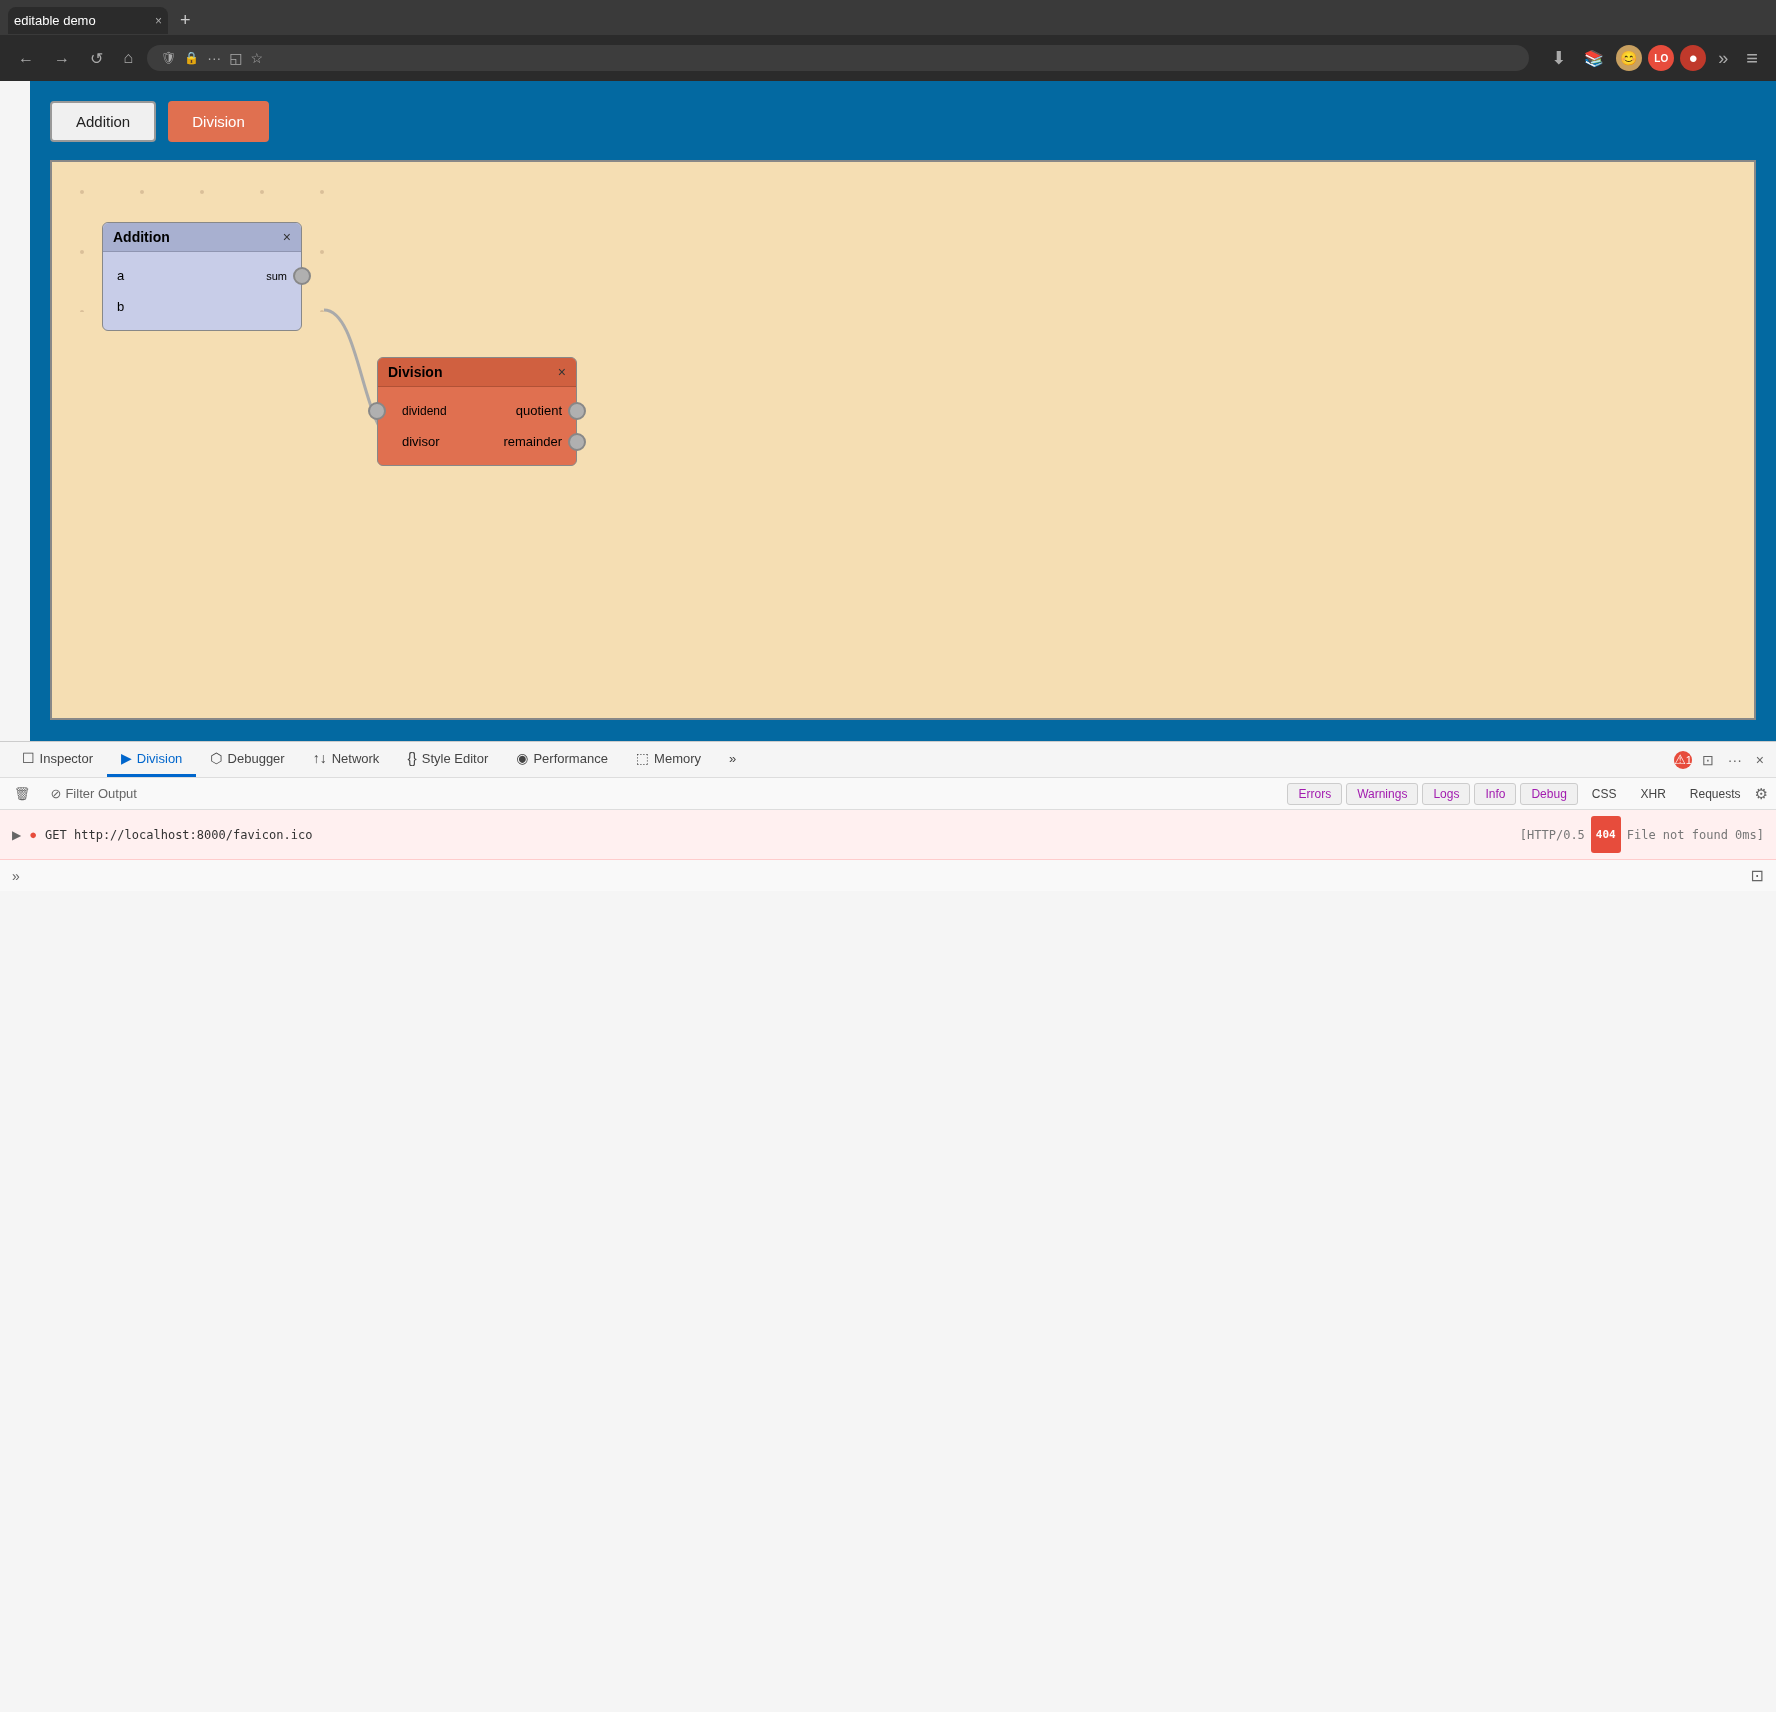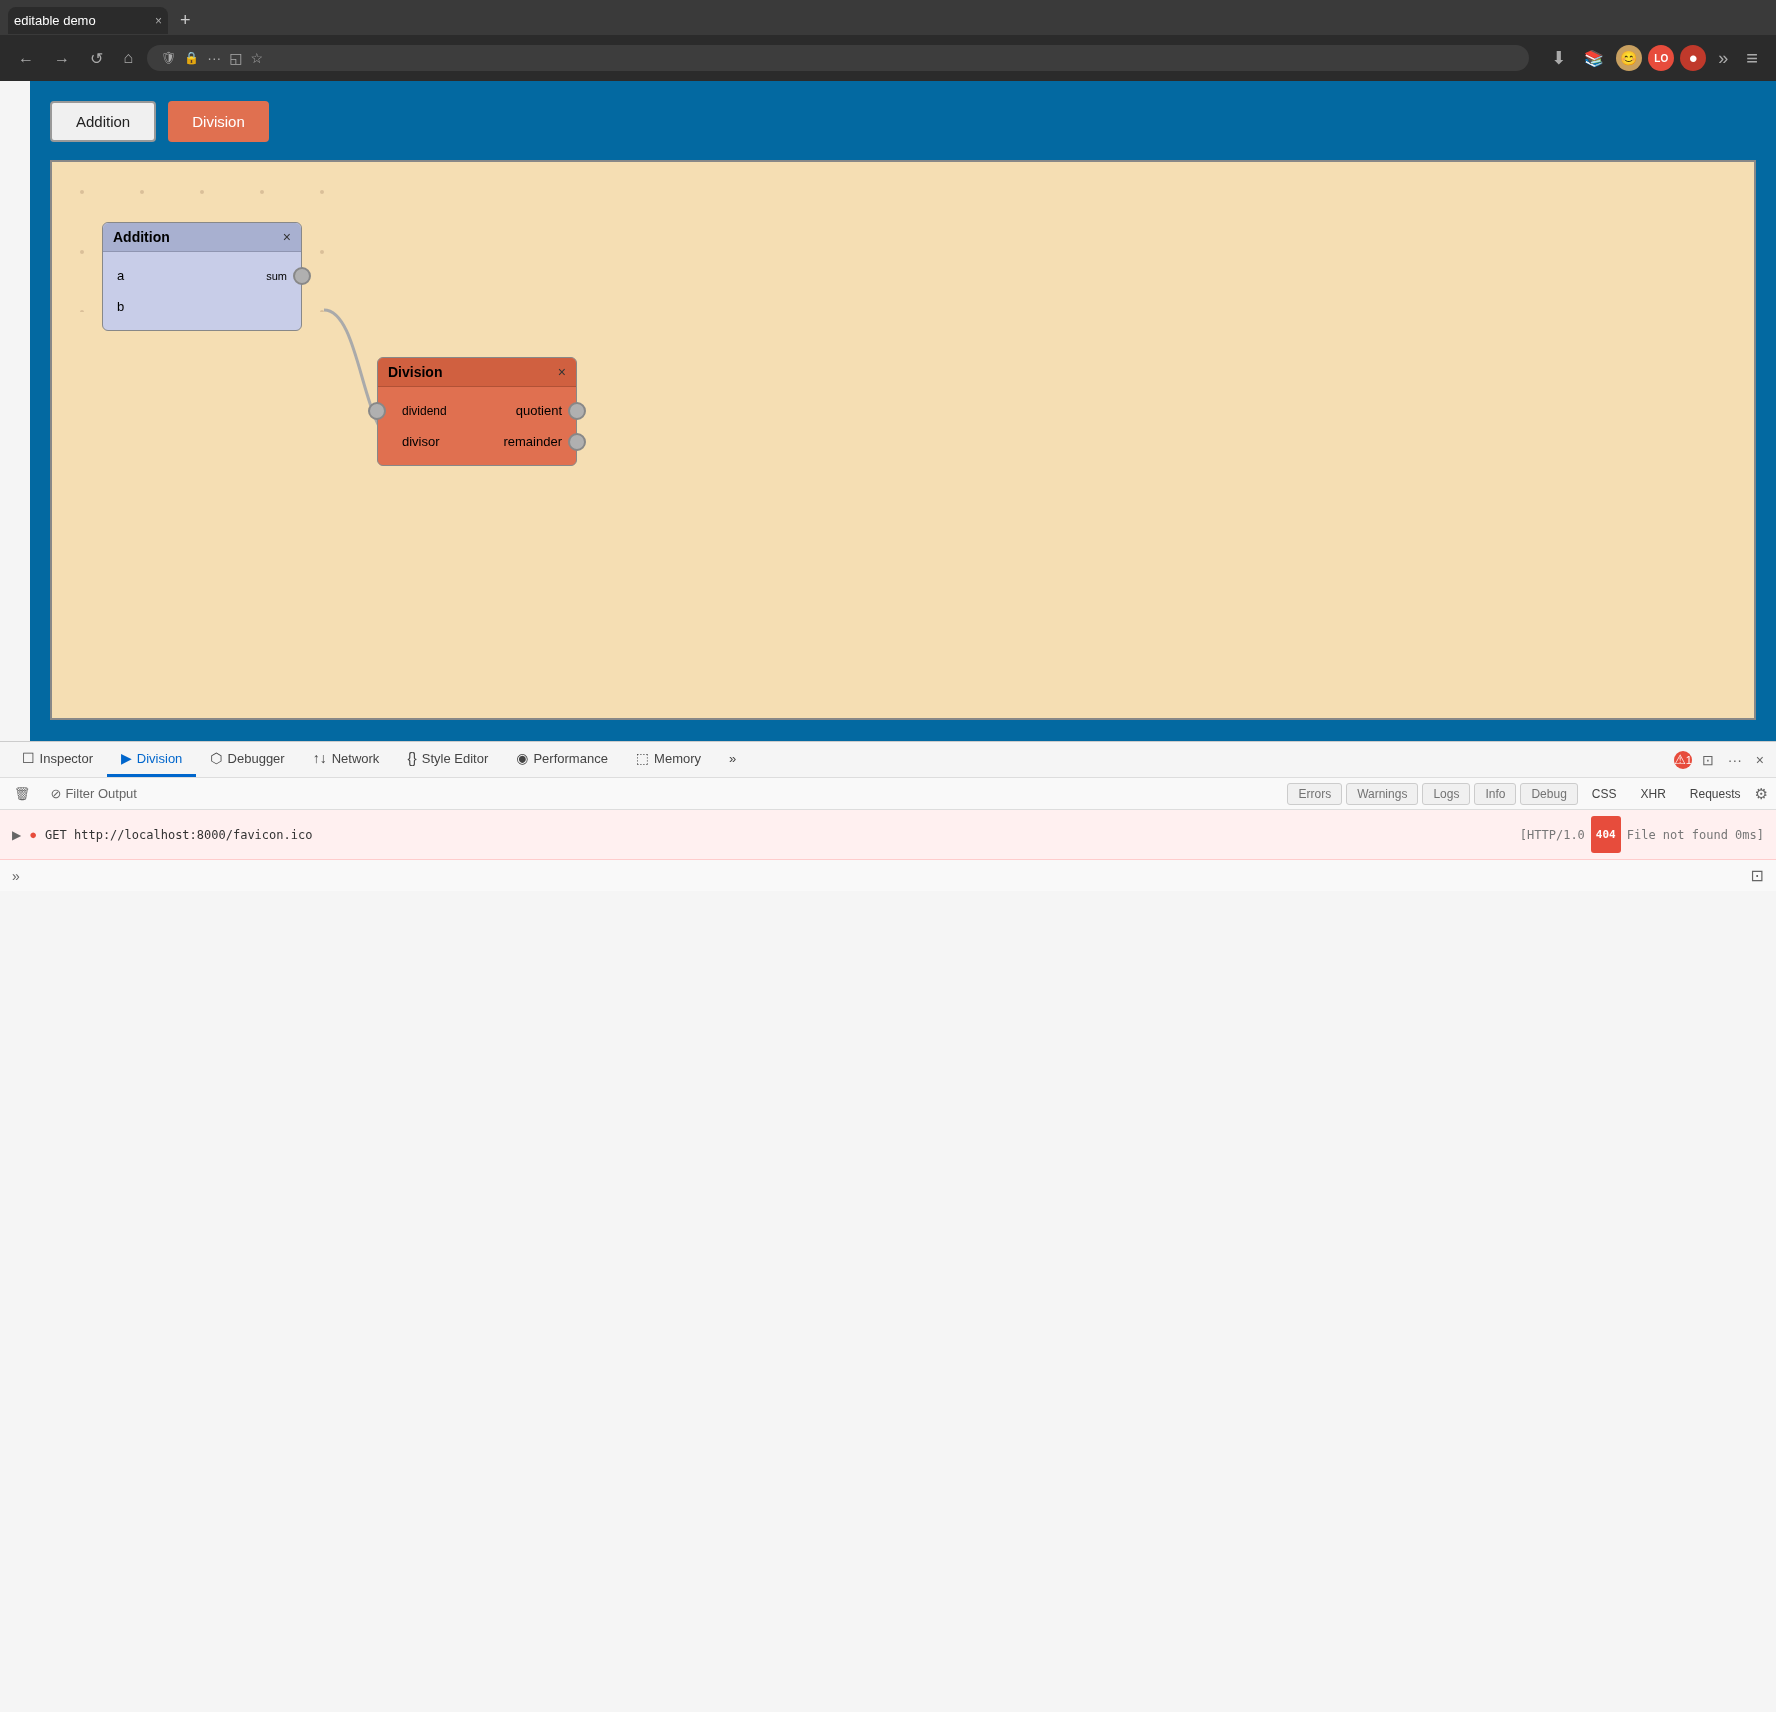--- a/index.html
+++ b/index.html
@@ -58,21 +58,21 @@
     .devtools-toolbar { display: flex; align-items: center; padding: 0 8px; background: #f5f5f5; border-bottom: 1px solid #ddd; gap: 0; }
     .devtools-tab { padding: 8px 14px; font-size: 13px; cursor: pointer; color: #444; display: flex; align-items: center; gap: 5px; border-bottom: 3px solid transparent; white-space: nowrap; }
     .devtools-tab.active { color: #0066cc; border-bottom: 3px solid #0066cc; }
     .devtools-right { margin-left: auto; display: flex; align-items: center; gap: 6px; }
     .devtools-right-btn { background: none; border: none; font-size: 14px; cursor: pointer; color: #666; padding: 4px; }
     .error-badge { background: #e74c3c; color: white; border-radius: 50%; width: 18px; height: 18px; font-size: 11px; display: flex; align-items: center; justify-content: center; }
 
     .console-bar { display: flex; align-items: center; padding: 4px 8px; border-bottom: 1px solid #ddd; gap: 8px; background: #f9f9f9; }
     .console-bar-btn { background: none; border: none; font-size: 13px; color: #666; cursor: pointer; padding: 4px 6px; display: flex; align-items: center; gap: 4px; }
     .console-filter-btns { margin-left: auto; display: flex; gap: 4px; }
-    .filter-btn { padding: 3px 10px; font-size: 12px; border: 1px solid #ccc; background: #f0f0f0; cursor: pointer; border-radius: 3px; color: #737373; }
+    .filter-btn { padding: 3px 10px; font-size: 12px; border: 1px solid #ccc; background: #f0f0f0; cursor: pointer; border-radius: 3px; color: #a21caf; }
     .css-btn { padding: 3px 10px; font-size: 12px; background: none; border: none; cursor: pointer; color: #444; }
     .gear-btn { background: none; border: none; font-size: 15px; cursor: pointer; color: #666; }
 
     .console-log-row { display: flex; align-items: center; padding: 6px 12px; font-size: 12px; background: #fff0f0; border-bottom: 1px solid #ffcccc; gap: 8px; }
     .log-expand { background: none; border: none; font-size: 12px; color: #666; cursor: pointer; }
     .log-icon { color: #e74c3c; font-size: 13px; }
     .log-text { color: #333; flex: 1; font-family: monospace; font-size: 12px; }
     .log-meta { color: #777; font-family: monospace; font-size: 12px; margin-left: auto; display: flex; align-items: center; gap: 6px; }
     .http-badge { background: #e74c3c; color: white; padding: 12px 5px; border-radius: 3px; font-size: 11px; font-weight: bold; }
 
@@ -260,21 +260,21 @@
       <button class="css-btn">Requests</button>
       <button class="gear-btn">⚙</button>
     </div>
   </div>
 
   <div class="console-log-row">
     <button class="log-expand">▶</button>
     <span class="log-icon">●</span>
     <span class="log-text">GET http://localhost:8000/favicon.ico</span>
     <div class="log-meta">
-      <span>[HTTP/1.0</span>
+      <span>[HTTP/0.5</span>
       <span class="http-badge">404</span>
       <span>File not found 0ms]</span>
     </div>
   </div>
 
   <div class="console-bottom">
     <button class="chevron-btn">»</button>
     <div class="console-bottom-right">
       <button class="split-btn">⊡</button>
     </div>

